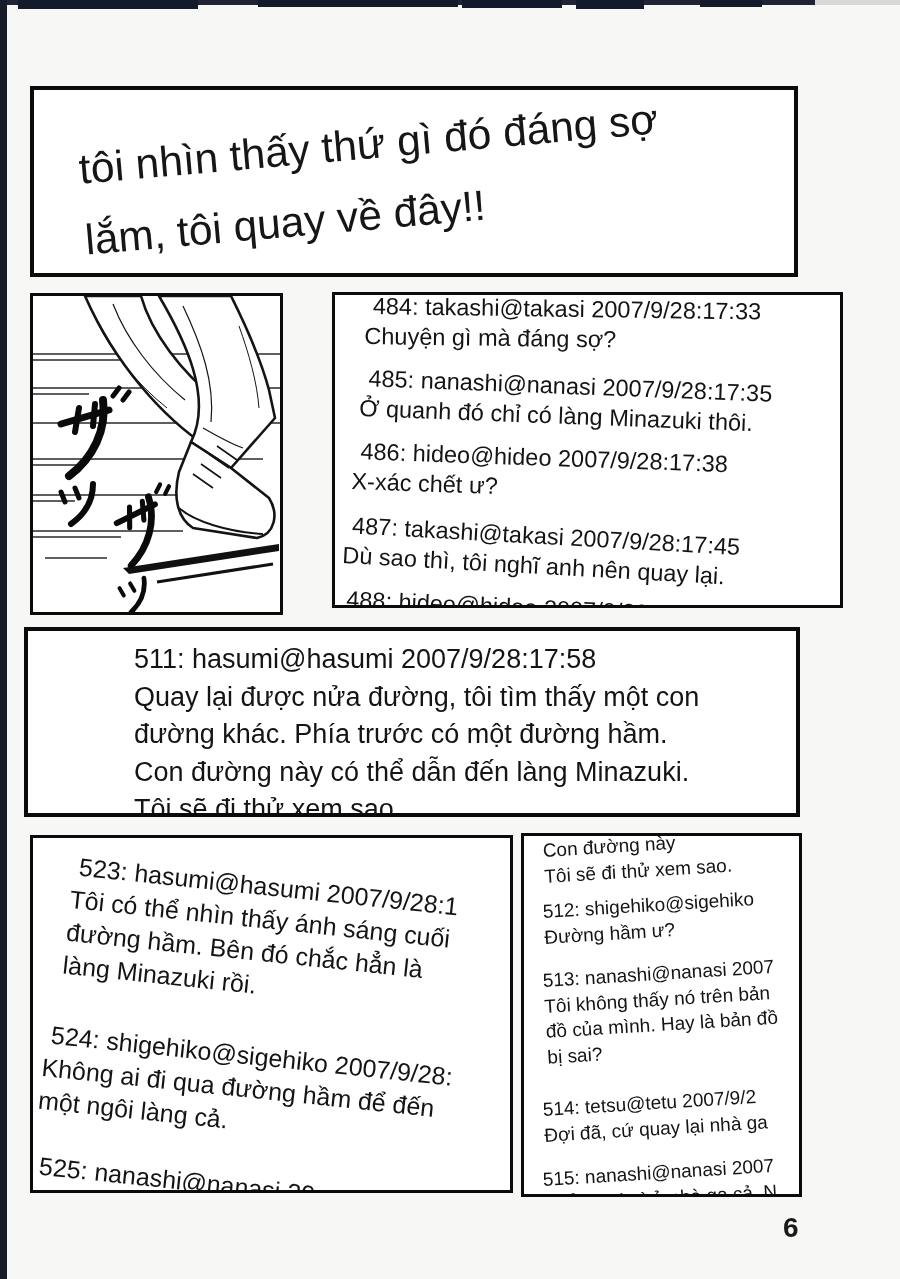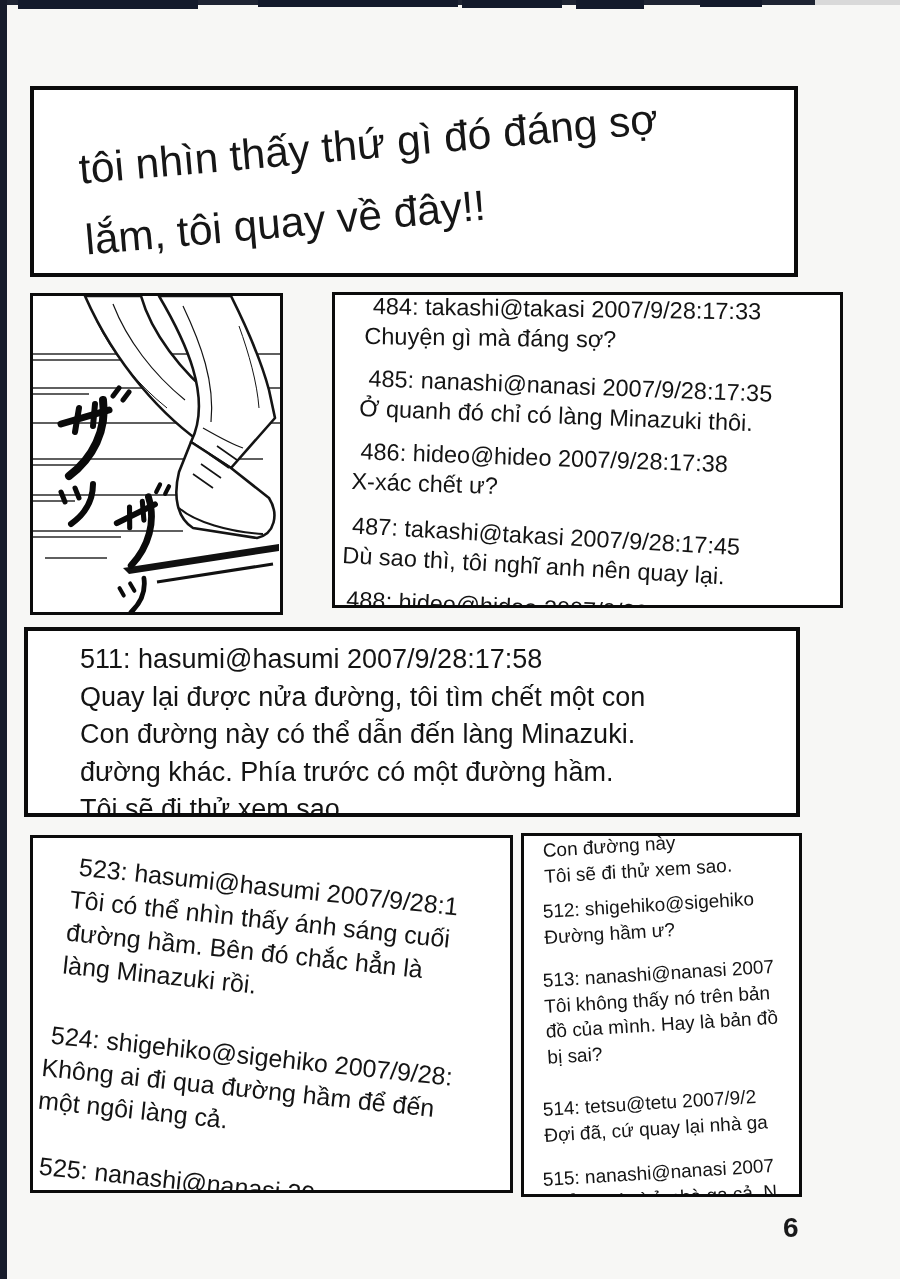--- a/index.html
+++ b/index.html
@@ -42,21 +42,21 @@
   .chat-panel{left:292px;top:292px;width:511px;height:316px;margin-left:40px;}
   .chat-panel .msg{white-space:nowrap;font-size:23.5px;line-height:29.5px;transform-origin:0 0;}
   .chat-panel .hdr{margin-left:8px;}
   .chat-panel .m0{margin:-3px 0 0 30px;transform:rotate(0.8deg);}
   .chat-panel .m1{margin:13px 0 0 26px;transform:rotate(2.2deg);}
   .chat-panel .m2{margin:14px 0 0 18px;transform:rotate(2deg);}
   .chat-panel .m3{margin:15px 0 0 10px;transform:rotate(3.2deg);}
   .chat-panel .m4{margin:15px 0 0 4px;transform:rotate(2.6deg);}
 
   
-  .middle-panel{left:24px;top:627px;width:776px;height:190px;border-width:4px;padding:10px 0 0 52px;}
+  .middle-panel{left:24px;top:627px;width:776px;height:190px;border-width:4px;padding:10px 0 0 106px;}
   .middle-panel div{white-space:nowrap;font-size:27px;line-height:37.5px;}
 
   
   .bl-panel{left:30px;top:835px;width:483px;height:358px;padding-top:12px;}
   .bl-panel .msg{white-space:nowrap;font-size:25px;line-height:33px;transform-origin:0 0;transform:rotate(6deg);}
   .bl-panel .hdr{margin-left:6px;}
   .bl-panel .m0{margin-left:42px;}
   .bl-panel .m1{margin:36px 0 0 14px;}
   .bl-panel .m2{margin:32px 0 0 2px;}
 
@@ -181,23 +181,23 @@
     <div class="bd">Dù sao thì, tôi nghĩ anh nên quay lại.</div>
   </div>
   <div class="msg m4">
     <div class="hdr">488: hideo@hideo 2007/9/28:17:</div>
 
   </div>
 </section>
 
 <section class="panel middle-panel">
   <div>511: hasumi@hasumi 2007/9/28:17:58</div>
-  <div>Quay lại được nửa đường, tôi tìm chết một con</div>
+  <div>Quay lại được nửa đường, tôi tìm thấy một con</div>
+  <div>đường khác. Phía trước có một đường hầm.</div>
   <div>Con đường này có thể dẫn đến làng Minazuki.</div>
-  <div>đường khác. Phía trước có một đường hầm.</div>
   <div>Tôi sẽ đi thử xem sao.</div>
 </section>
 
 <section class="panel bl-panel">
   <div class="msg m0">
     <div class="hdr">523: hasumi@hasumi 2007/9/28:1</div>
     <div>Tôi có thể nhìn thấy ánh sáng cuối</div>
     <div>đường hầm. Bên đó chắc hẳn là</div>
     <div>làng Minazuki rồi.</div>
   </div>

